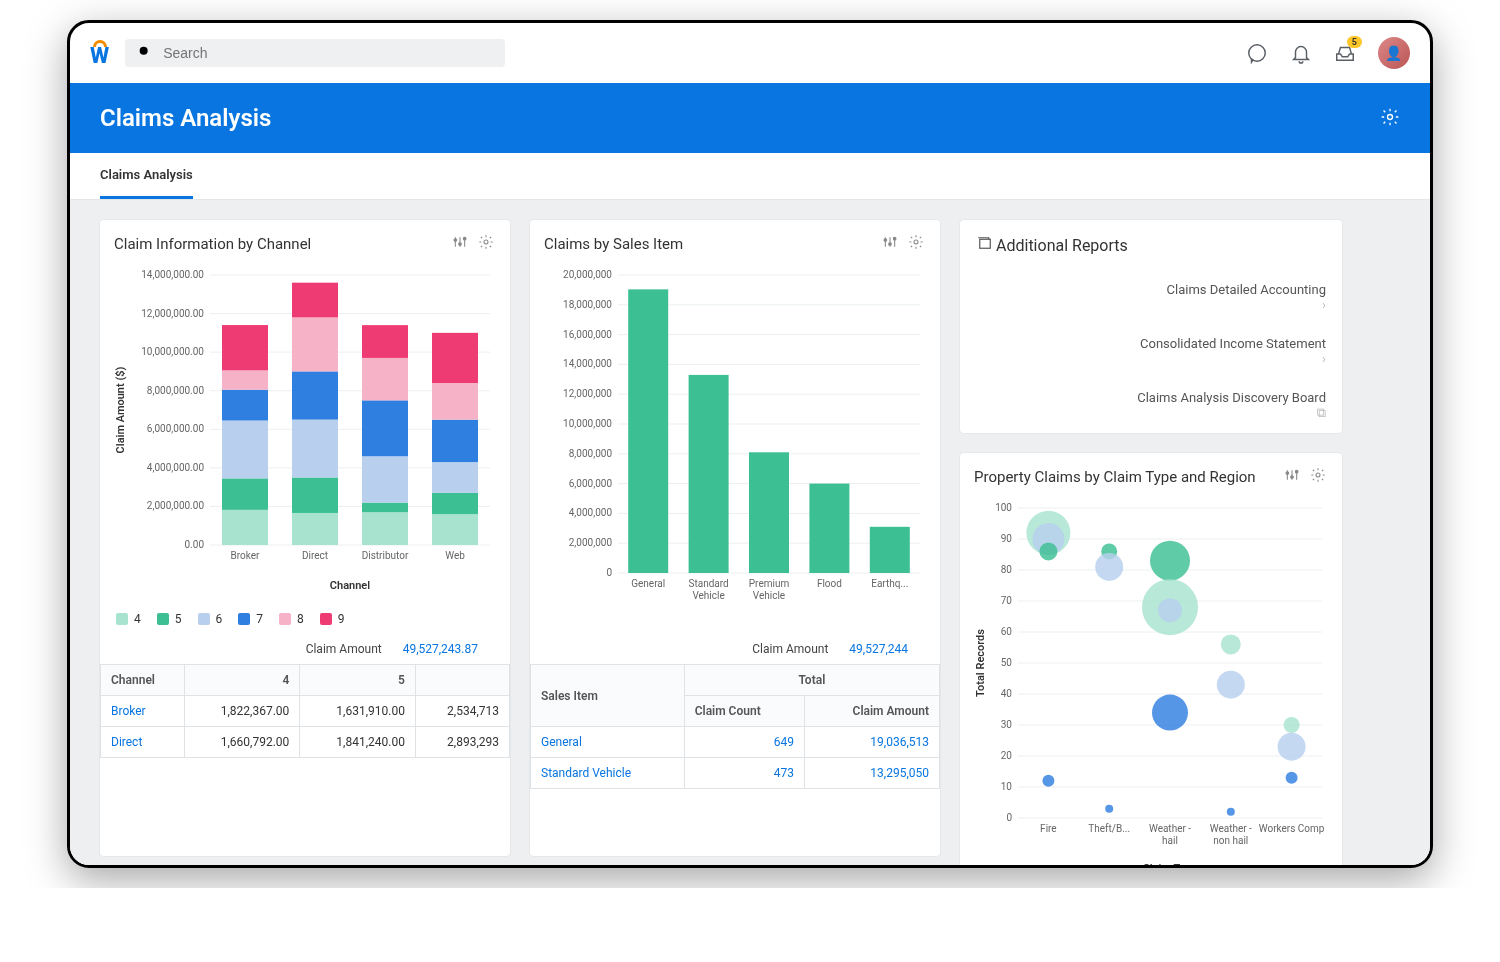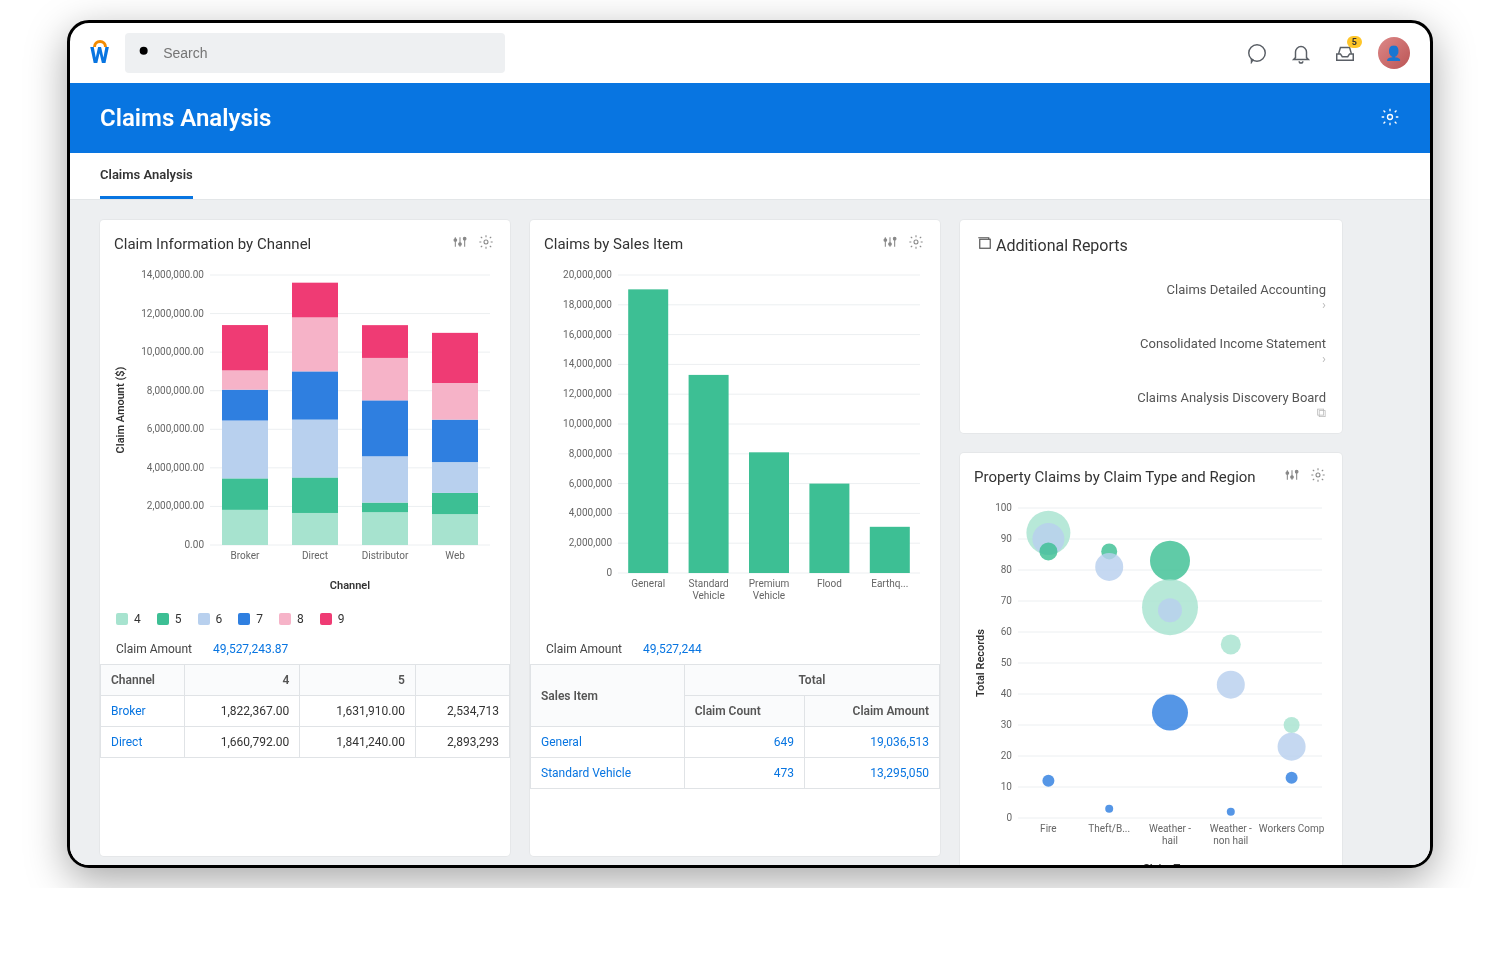--- a/index.html
+++ b/index.html
@@ -2,42 +2,42 @@
 <html><head>
 <meta charset="utf-8">
 <style>
 * { margin: 0; padding: 0; box-sizing: border-box; }
 body { font-family: -apple-system, BlinkMacSystemFont, "Segoe UI", Roboto, Arial, sans-serif; font-size: 13px; color: #333; background: #fff; }
 .frame { width: 1366px; height: 848px; margin: 20px auto; border-radius: 22px; overflow: hidden; box-shadow: 0 12px 40px rgba(0,0,0,0.35); border: 3px solid #000; position: relative; background: #fff; }
 .topbar { height: 60px; display: flex; align-items: center; padding: 0 20px; gap: 16px; }
 .logo { display: flex; flex-direction: column; align-items: center; gap: 0; }
 .logo .dot { width: 14px; height: 7px; border: 3px solid #f38b00; border-bottom: none; border-radius: 14px 14px 0 0; margin-bottom: -2px; }
 .logo .w { font-weight: 800; font-size: 22px; color: #0875e1; line-height: 1; }
-.search { flex: 0 0 380px; height: 40px; background: #eef0f2; border-radius: 4px; display: flex; align-items: center; padding: 0 12px; gap: 10px; color: #777; }
+.search { flex: 0 0 380px; height: 28px; background: #eef0f2; border-radius: 4px; display: flex; align-items: center; padding: 0 12px; gap: 10px; color: #777; }
 .search svg { width: 16px; height: 16px; }
 .search input { border: none; background: transparent; outline: none; width: 100%; font-size: 14px; color: #333; }
 .topbar-right { margin-left: auto; display: flex; align-items: center; gap: 22px; }
 .icon-btn { width: 22px; height: 22px; color: #5a5f66; display: flex; align-items: center; justify-content: center; cursor: pointer; position: relative; }
 .icon-btn svg { width: 22px; height: 22px; stroke: currentColor; fill: none; stroke-width: 1.6; }
 .badge { position: absolute; top: -6px; right: -6px; background: #ffc629; color: #333; font-size: 9px; font-weight: 700; border-radius: 8px; padding: 1px 5px; }
 .avatar { width: 32px; height: 32px; border-radius: 50%; background: linear-gradient(135deg,#d88,#b55); display:flex; align-items:center; justify-content:center; color:#fff; font-size:14px;}
 .pagehead { background: #0875e1; color: #fff; height: 70px; display: flex; align-items: center; padding: 0 30px; }
 .pagehead h1 { font-size: 24px; font-weight: 600; }
 .pagehead .gear { margin-left: auto; cursor:pointer; }
 .pagehead .gear svg { width: 20px; height: 20px; stroke:#fff; fill:none; stroke-width:1.6;}
 .tabs { border-bottom: 1px solid #e3e6e8; padding: 0 30px; background:#fff;}
 .tab { display: inline-block; padding: 14px 0; font-size: 13px; font-weight: 600; color: #333; border-bottom: 3px solid #0875e1; cursor:pointer;}
 .content { background: #edeff1; padding: 20px 30px; display: grid; grid-template-columns: 410px 410px 382px; gap: 20px; height: calc(100% - 172px); overflow: hidden; align-content: start; }
 .card { background: #fff; border-radius: 4px; position: relative; overflow:hidden; box-shadow: 0 0 0 1px rgba(0,0,0,0.03); }
 .card-head { display: flex; align-items: center; padding: 14px 16px 6px 14px; }
 .card-title { font-size: 15px; font-weight: 400; color: #333; }
 .card-tools { margin-left: auto; display: flex; gap: 10px; color: #888; }
 .card-tools svg { width:16px; height:16px; stroke:currentColor; fill:none; stroke-width:1.6; cursor:pointer;}
 .chart-wrap { padding: 6px 10px 6px 10px; }
-.summary-row { padding: 8px 16px; font-size: 12px; }
+.summary-row { padding: 8px 32px; font-size: 12px; text-align: right; }
 .summary-row .label { color: #444; margin-right: 18px; }
 .summary-row .value { color: #0875e1; }
 .legend { display:flex; gap: 16px; padding: 8px 16px; flex-wrap: wrap; font-size: 12px;}
 .legend-item { display:flex; align-items:center; gap:6px;}
 .swatch { width:12px; height:12px; border-radius:2px; display:inline-block;}
 table.data { width: 100%; border-collapse: collapse; font-size: 12px; }
 table.data th, table.data td { border: 1px solid #e0e3e6; padding: 8px 10px; text-align: left; }
 table.data th { background: #fafbfc; color: #555; font-weight: 600; }
 table.data td.num { text-align: right; }
 table.data td a, .linkcell { color: #0875e1; text-decoration: none; }

